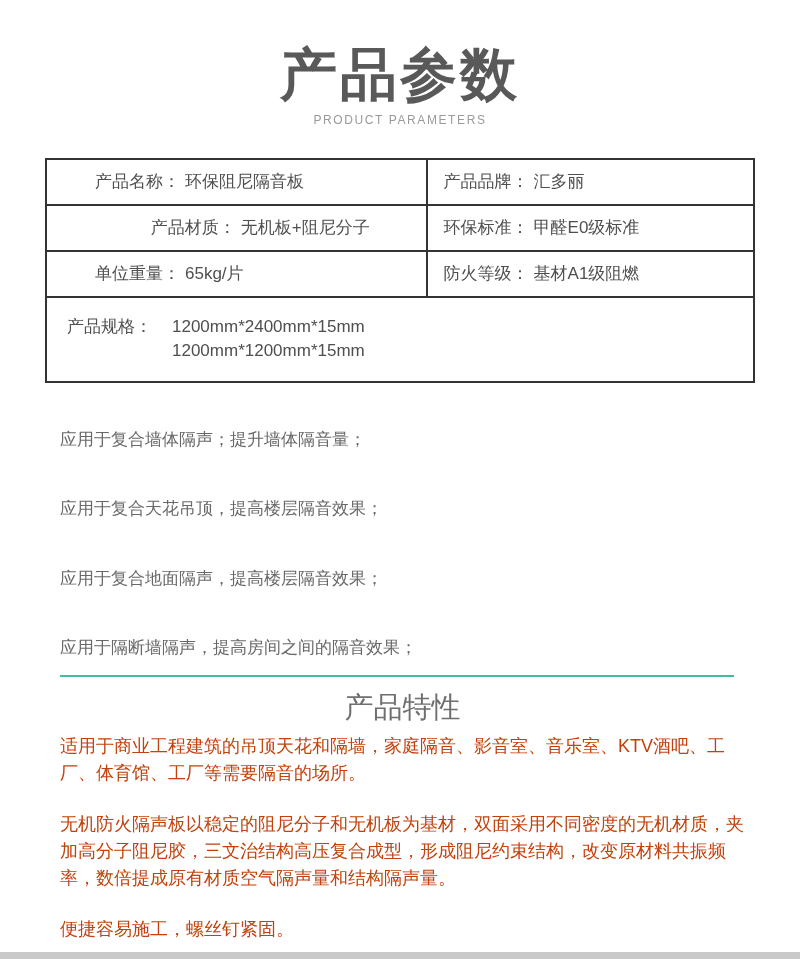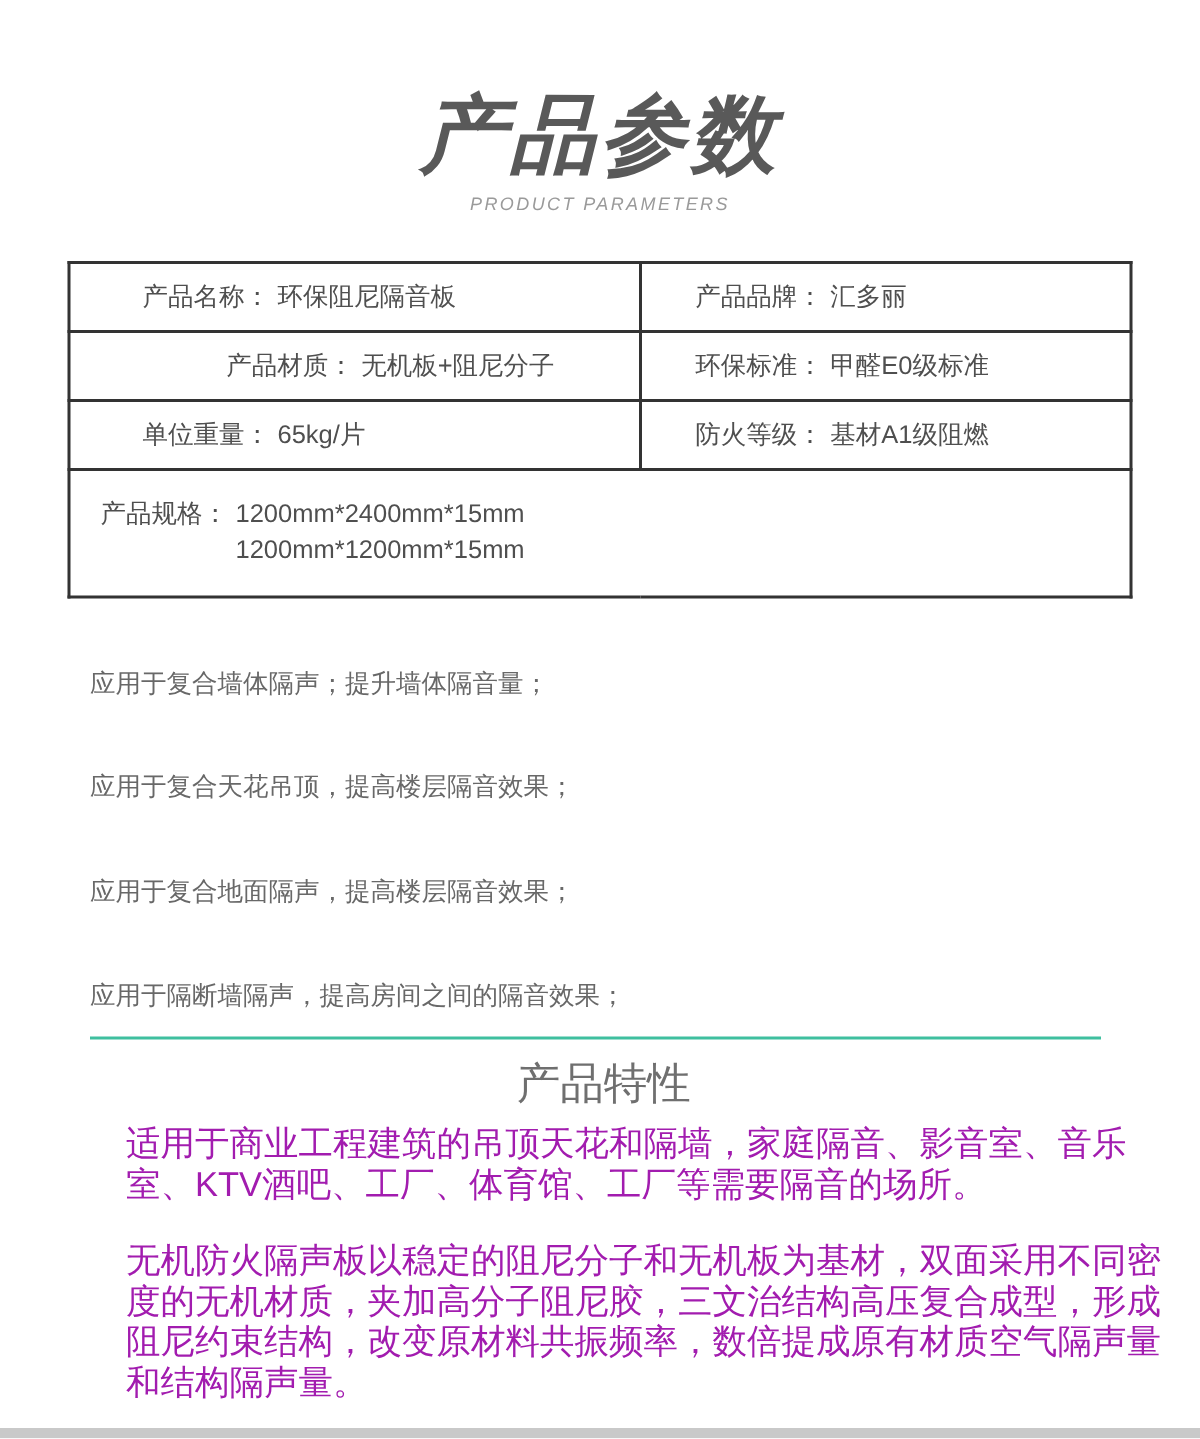--- a/index.html
+++ b/index.html
@@ -10,21 +10,21 @@
   }
   .page {
     position: relative;
     width: 800px;
     height: 959px;
     margin: 0 auto;
     background: #ffffff;
     overflow: hidden;
   }
   
-  .header { padding-top: 60px; text-align: center; font-style: italic; }
+  .header { padding-top: 44px; text-align: center; }
   .page-title {
     font-size: 57px;
     font-weight: 700;
     letter-spacing: 3px;
     color: #595959;
     line-height: 1.08;
   }
   .page-subtitle {
     margin-top: 7px;
     font-size: 12px;
@@ -41,28 +41,28 @@
   .spec-table td {
     border: 2px solid #333333;
     font-size: 17px;
     color: #4f4f4f;
     padding-left: 20px;
     height: 46px;
     vertical-align: middle;
     white-space: nowrap;
   }
   .spec-table td.col-left  { width: 358px; padding-left: 48px; }
-  .spec-table td.col-right { width: 308px; padding-left: 36px; }
+  .spec-table td.col-right { width: 308px; padding-left: 16px; }
   .spec-table .cell-label { margin-right: 5px; }
   .spec-table td.spec-cell {
     height: 85px;
     vertical-align: top;
     padding-top: 17px;
   }
-  .spec-flex { display: flex; align-items: flex-start; }
+  .spec-flex { display: flex; align-items: flex-start; gap: 15px; }
   .spec-values { line-height: 24px; }
   
   .section { margin: 0 55px 0 60px; }
   .section-heading {
     margin-top: 49px;
     font-size: 29px;
     font-weight: 400;
     color: #6f6f6f;
     line-height: 35px;
   }
@@ -76,24 +76,23 @@
   .section-divider {
     margin: 14px 55px 0 60px;
     width: 674px;
     height: 2px;
     background: #3fbf9f;
   }
   .section-heading.features { margin-top: 13px; text-align: center; }
   .feature-para {
     margin-top: 8px;
     width: 692px;
-    font-size: 23px;
-    color: #a21caf;
+    font-size: 18px;
+    color: #c2410c;
     line-height: 27px;
-    margin-left: 24px;
   }
   .feature-para + .feature-para { margin-top: 24px; }
   
   .bottom-bar {
     position: absolute;
     left: 0;
     bottom: 0;
     width: 800px;
     height: 7px;
     background: #c9c9c9;

